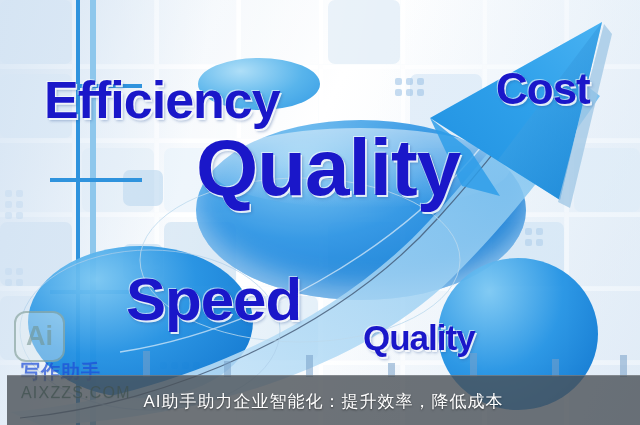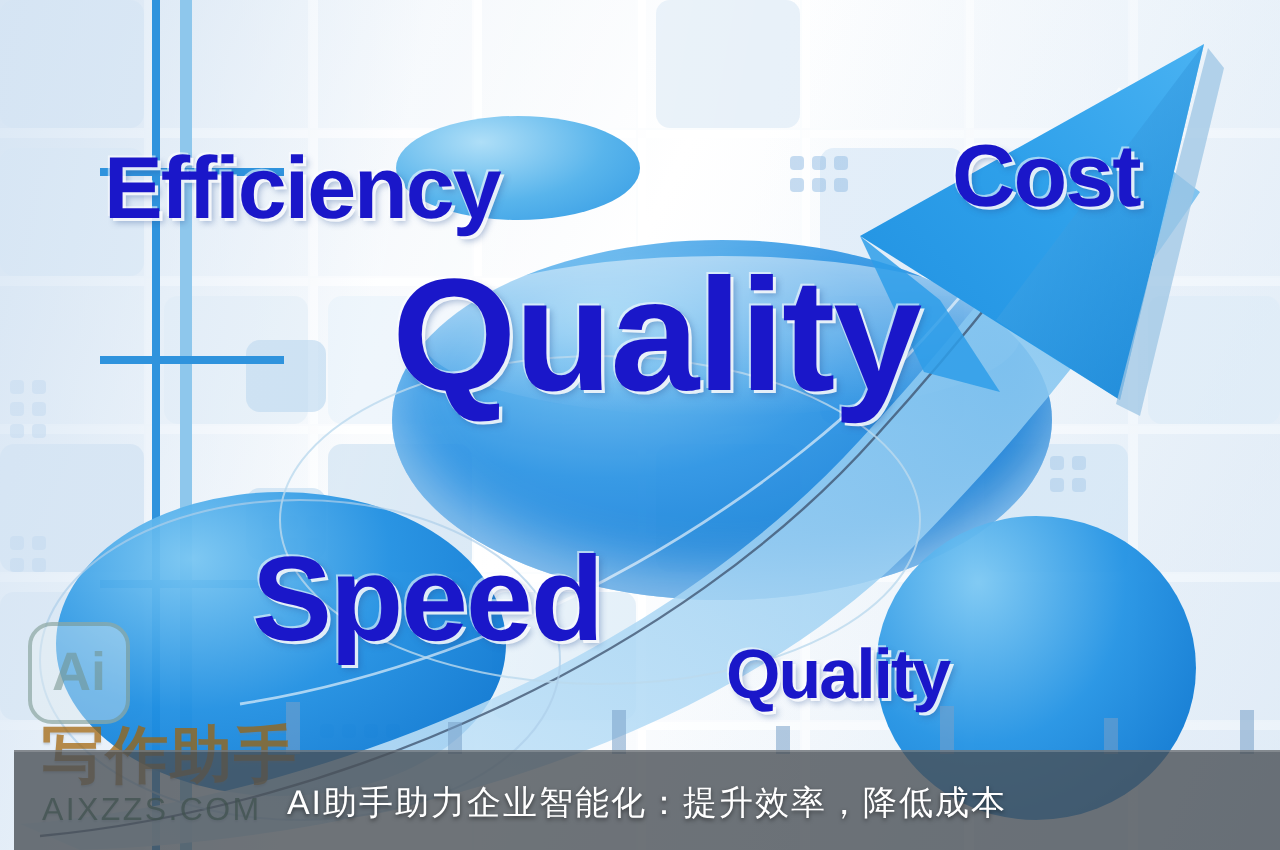--- a/index.html
+++ b/index.html
@@ -86,40 +86,40 @@
     font-weight:bold;
     color:#1a17c9;
     white-space:nowrap;
     letter-spacing:-1px;
     -webkit-text-stroke:1px rgba(255,255,255,.0);
     text-shadow:
       1.6px 1.6px 0 rgba(255,255,255,.85),
       -1px -1px 0 rgba(255,255,255,.55),
       2.5px 2.5px 3px rgba(40,80,150,.35);
   }
-  #w-efficiency{left:52px;top:70px;font-size:44px;}
+  #w-efficiency{left:44px;top:70px;font-size:52px;}
   #w-planning {left:196px;top:122px;font-size:80px;}
-  #w-cost     {left:476px;top:64px;font-size:44px;}
+  #w-cost     {left:496px;top:64px;font-size:44px;}
   #w-speed    {left:126px;top:265px;font-size:60px;}
   #w-quality  {left:363px;top:318px;font-size:35px;}
 
   
   .wm{position:absolute;left:14px;top:311px;display:flex;align-items:flex-start;opacity:.72;flex-direction:column;}
   .wm-logo{
     width:47px;height:47px;border-radius:12px;
     border:2px solid #8fa9a4;
     background:rgba(235,242,242,.55);
     display:flex;align-items:center;justify-content:center;
     font-size:27px;font-weight:bold;color:#8fa9a4;
     font-family:"Liberation Sans",sans-serif;
     letter-spacing:0;
   }
   .wm-txt{margin-left:7px;display:flex;flex-direction:column;}
   .wm-cn{
-    font-size:31px;font-weight:bold;color:#a16207;
+    font-size:19px;font-weight:bold;color:#1d4ed8;
     letter-spacing:1px;line-height:1.05;
     text-shadow:0 1px 1px rgba(110,130,150,.45);
     font-family:"Liberation Sans",sans-serif;
   }
   .wm-en{
     font-size:16px;color:#14532d;letter-spacing:1.2px;margin-top:2px;
     text-shadow:0 1px 1px rgba(110,130,150,.4);
     font-family:"Liberation Sans",sans-serif;
   }
 

